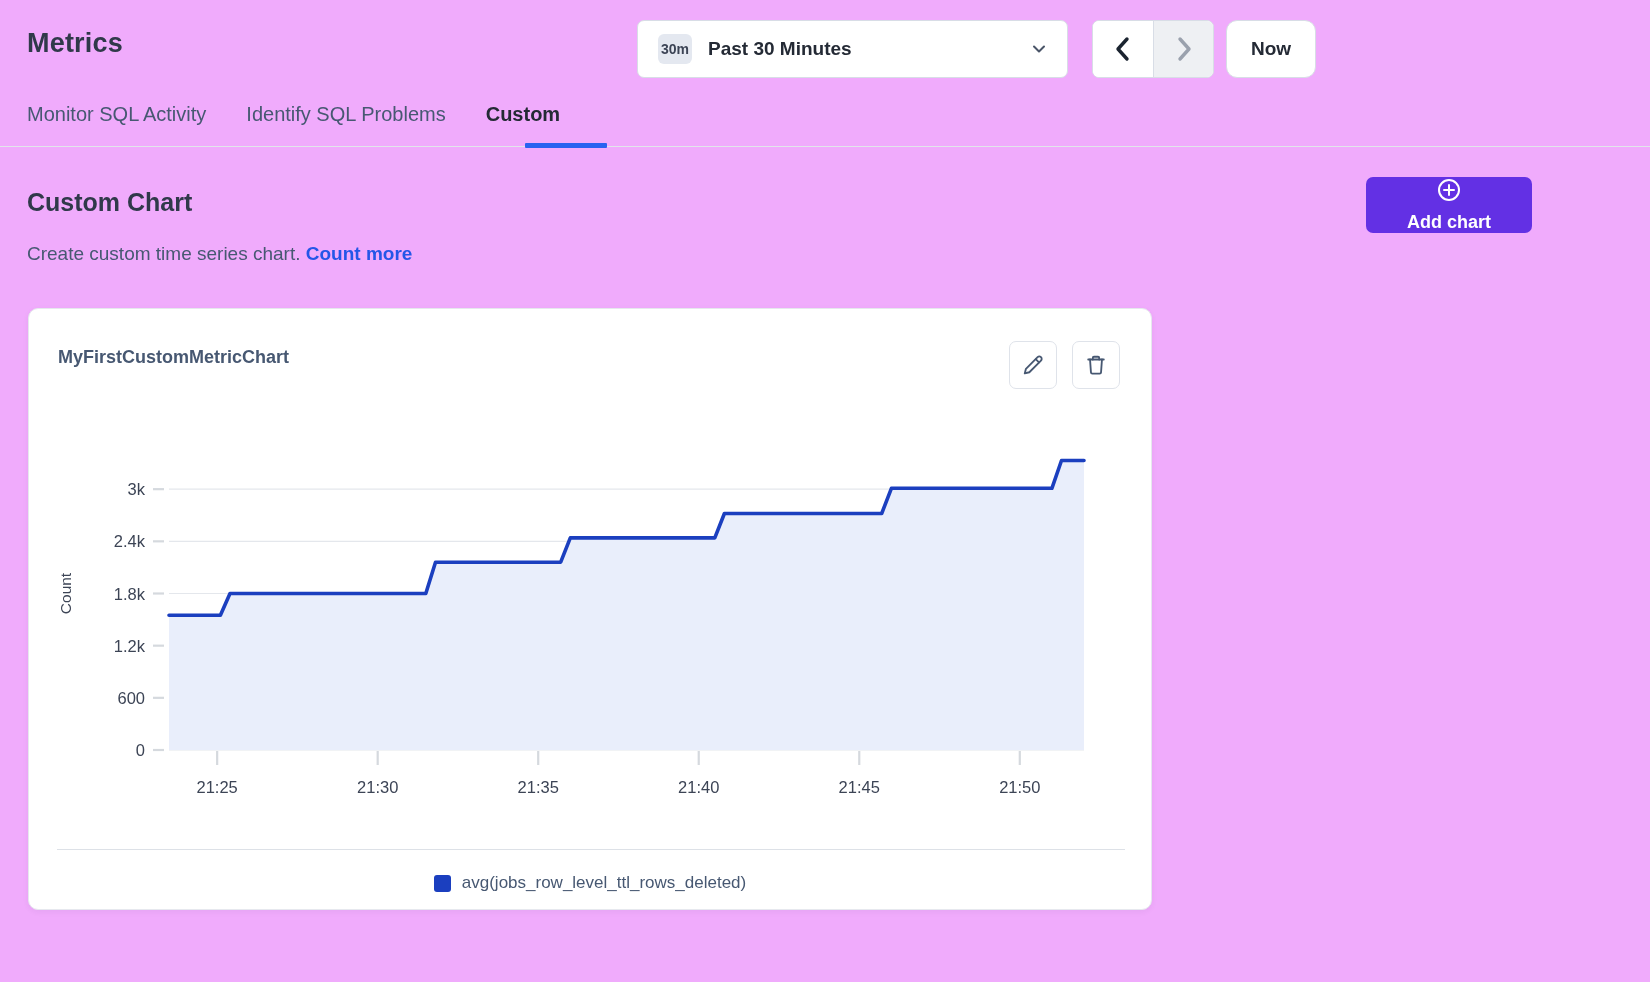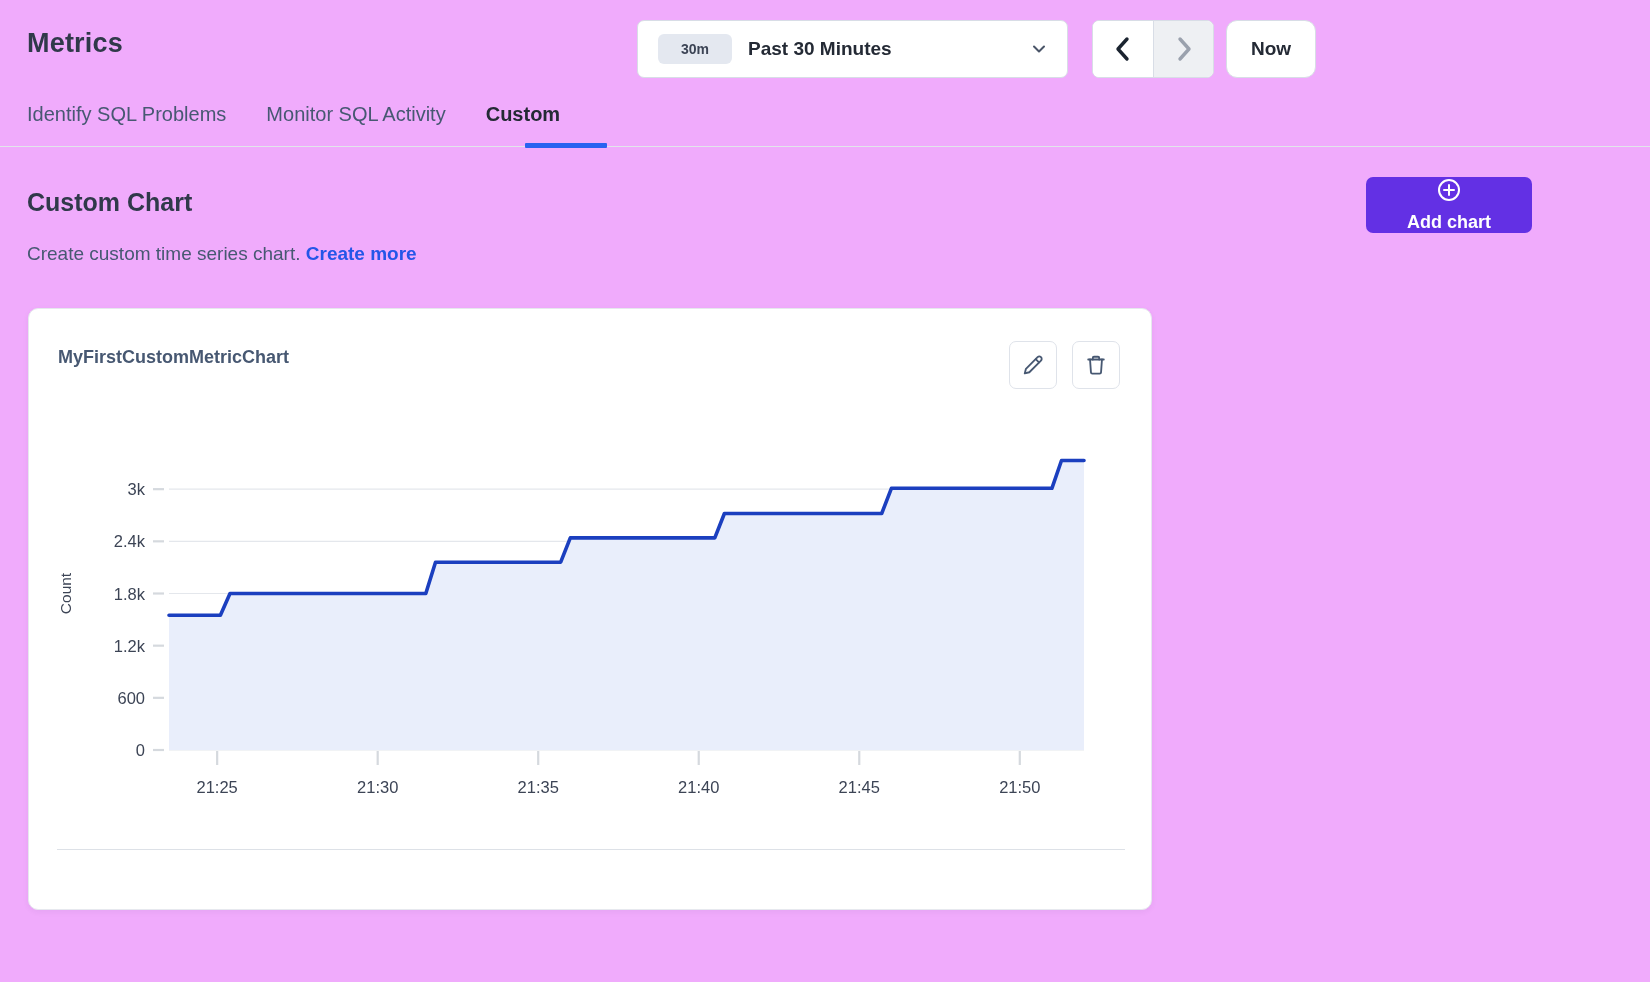--- a/index.html
+++ b/index.html
@@ -4,21 +4,21 @@
 <style>
   * { margin:0; padding:0; box-sizing:border-box; }
   html,body { background:#ffffff; font-family:"Liberation Sans", sans-serif; }
   .page { position:relative; width:1650px; height:982px; background:#f0abfc; overflow:hidden; }
 
   
   .page-title { position:absolute; left:27px; top:28px; font-size:27px; font-weight:700; color:#30394a; letter-spacing:.2px; }
 
   .time-dropdown { position:absolute; left:637px; top:20px; width:431px; height:58px; background:#fff;
     border:1px solid #d8dde6; border-radius:7px; display:flex; align-items:center; padding:0 20px; cursor:pointer; }
-  .time-badge { background:#e4e8f0; color:#3c4455; font-size:14px; font-weight:700; padding:7px 23px; border-radius:6px; margin-right:16px; }
+  .time-badge { background:#e4e8f0; color:#3c4455; font-size:14px; font-weight:700; padding:7px 3px; border-radius:6px; margin-right:16px; }
   .time-label { font-size:19px; font-weight:600; color:#242a35; flex:1; }
   .chev-down { width:16px; height:16px; }
 
   .arrow-group { position:absolute; left:1092px; top:20px; width:122px; height:58px; border:1px solid #d8dde6;
     border-radius:7px; display:flex; overflow:hidden; background:#fff; }
   .arrow-half { width:50%; display:flex; align-items:center; justify-content:center; cursor:pointer; }
   .arrow-half.prev { background:#fff; }
   .arrow-half.next { background:#eef0f3; border-left:1px solid #d8dde6; cursor:default; }
 
   .now-button { position:absolute; left:1226px; top:20px; width:90px; height:58px; background:#fff; border:1px solid #d8dde6;
@@ -80,31 +80,31 @@
     <div class="arrow-half next">
       <svg width="20" height="26" viewBox="0 0 20 26">
         <path d="M6 3 15 13 6 23" stroke="#9aa1ad" stroke-width="3.4" fill="none" stroke-linecap="round" stroke-linejoin="round"></path>
       </svg>
     </div>
   </div>
 
   <button class="now-button">Now</button>
 
   <div class="tabs">
+    <div class="tab">Monitor SQL Activity</div>
     <div class="tab">Identify SQL Problems</div>
-    <div class="tab">Monitor SQL Activity</div>
     <div class="tab active">Custom</div>
   </div>
   <div class="tabs-divider"></div>
   <div class="tab-underline"></div>
 
   <h2 class="section-title">Custom Chart</h2>
   <div class="section-sub">
     <span>Create custom time series chart.</span>
-    <a class="learn-link">Create more</a>
+    <a class="learn-link">Count more</a>
   </div>
 
   <button class="add-chart-button">
     <svg width="24" height="24" viewBox="0 0 24 24">
       <circle cx="12" cy="12" r="10" stroke="#fff" stroke-width="2" fill="none"></circle>
       <path d="M12 7v10M7 12h10" stroke="#fff" stroke-width="2" stroke-linecap="round"></path>
     </svg>
     <span class="label">Add chart</span>
   </button>
 
@@ -165,15 +165,19 @@
             <line x1="802.2631578947369" x2="802.2631578947369" y1="330" y2="344" stroke="#d5d9de" stroke-width="2.2"></line>
             <text x="802.2631578947369" y="372" text-anchor="middle" font-size="16.5" fill="#3c4455" font-family="&quot;Liberation Sans&quot;, sans-serif">21:45</text>
             <line x1="962.7894736842105" x2="962.7894736842105" y1="330" y2="344" stroke="#d5d9de" stroke-width="2.2"></line>
             <text x="962.7894736842105" y="372" text-anchor="middle" font-size="16.5" fill="#3c4455" font-family="&quot;Liberation Sans&quot;, sans-serif">21:50</text>
           </g>
           <text x="14" y="172.5" text-anchor="middle" font-size="15.5" fill="#3c4455" transform="rotate(-90 14 172.5)" font-family="&quot;Liberation Sans&quot;, sans-serif">Count</text>
         </svg>
     </div>
 
     <div class="legend-divider"></div>
+    <div class="legend-row">
+      <span class="legend-swatch" style="background: rgb(27, 63, 191);"></span>
+      <span class="legend-label">avg(jobs_row_level_ttl_rows_deleted)</span>
+    </div>
   </div>
 
 </div>
 
 </body></html>

